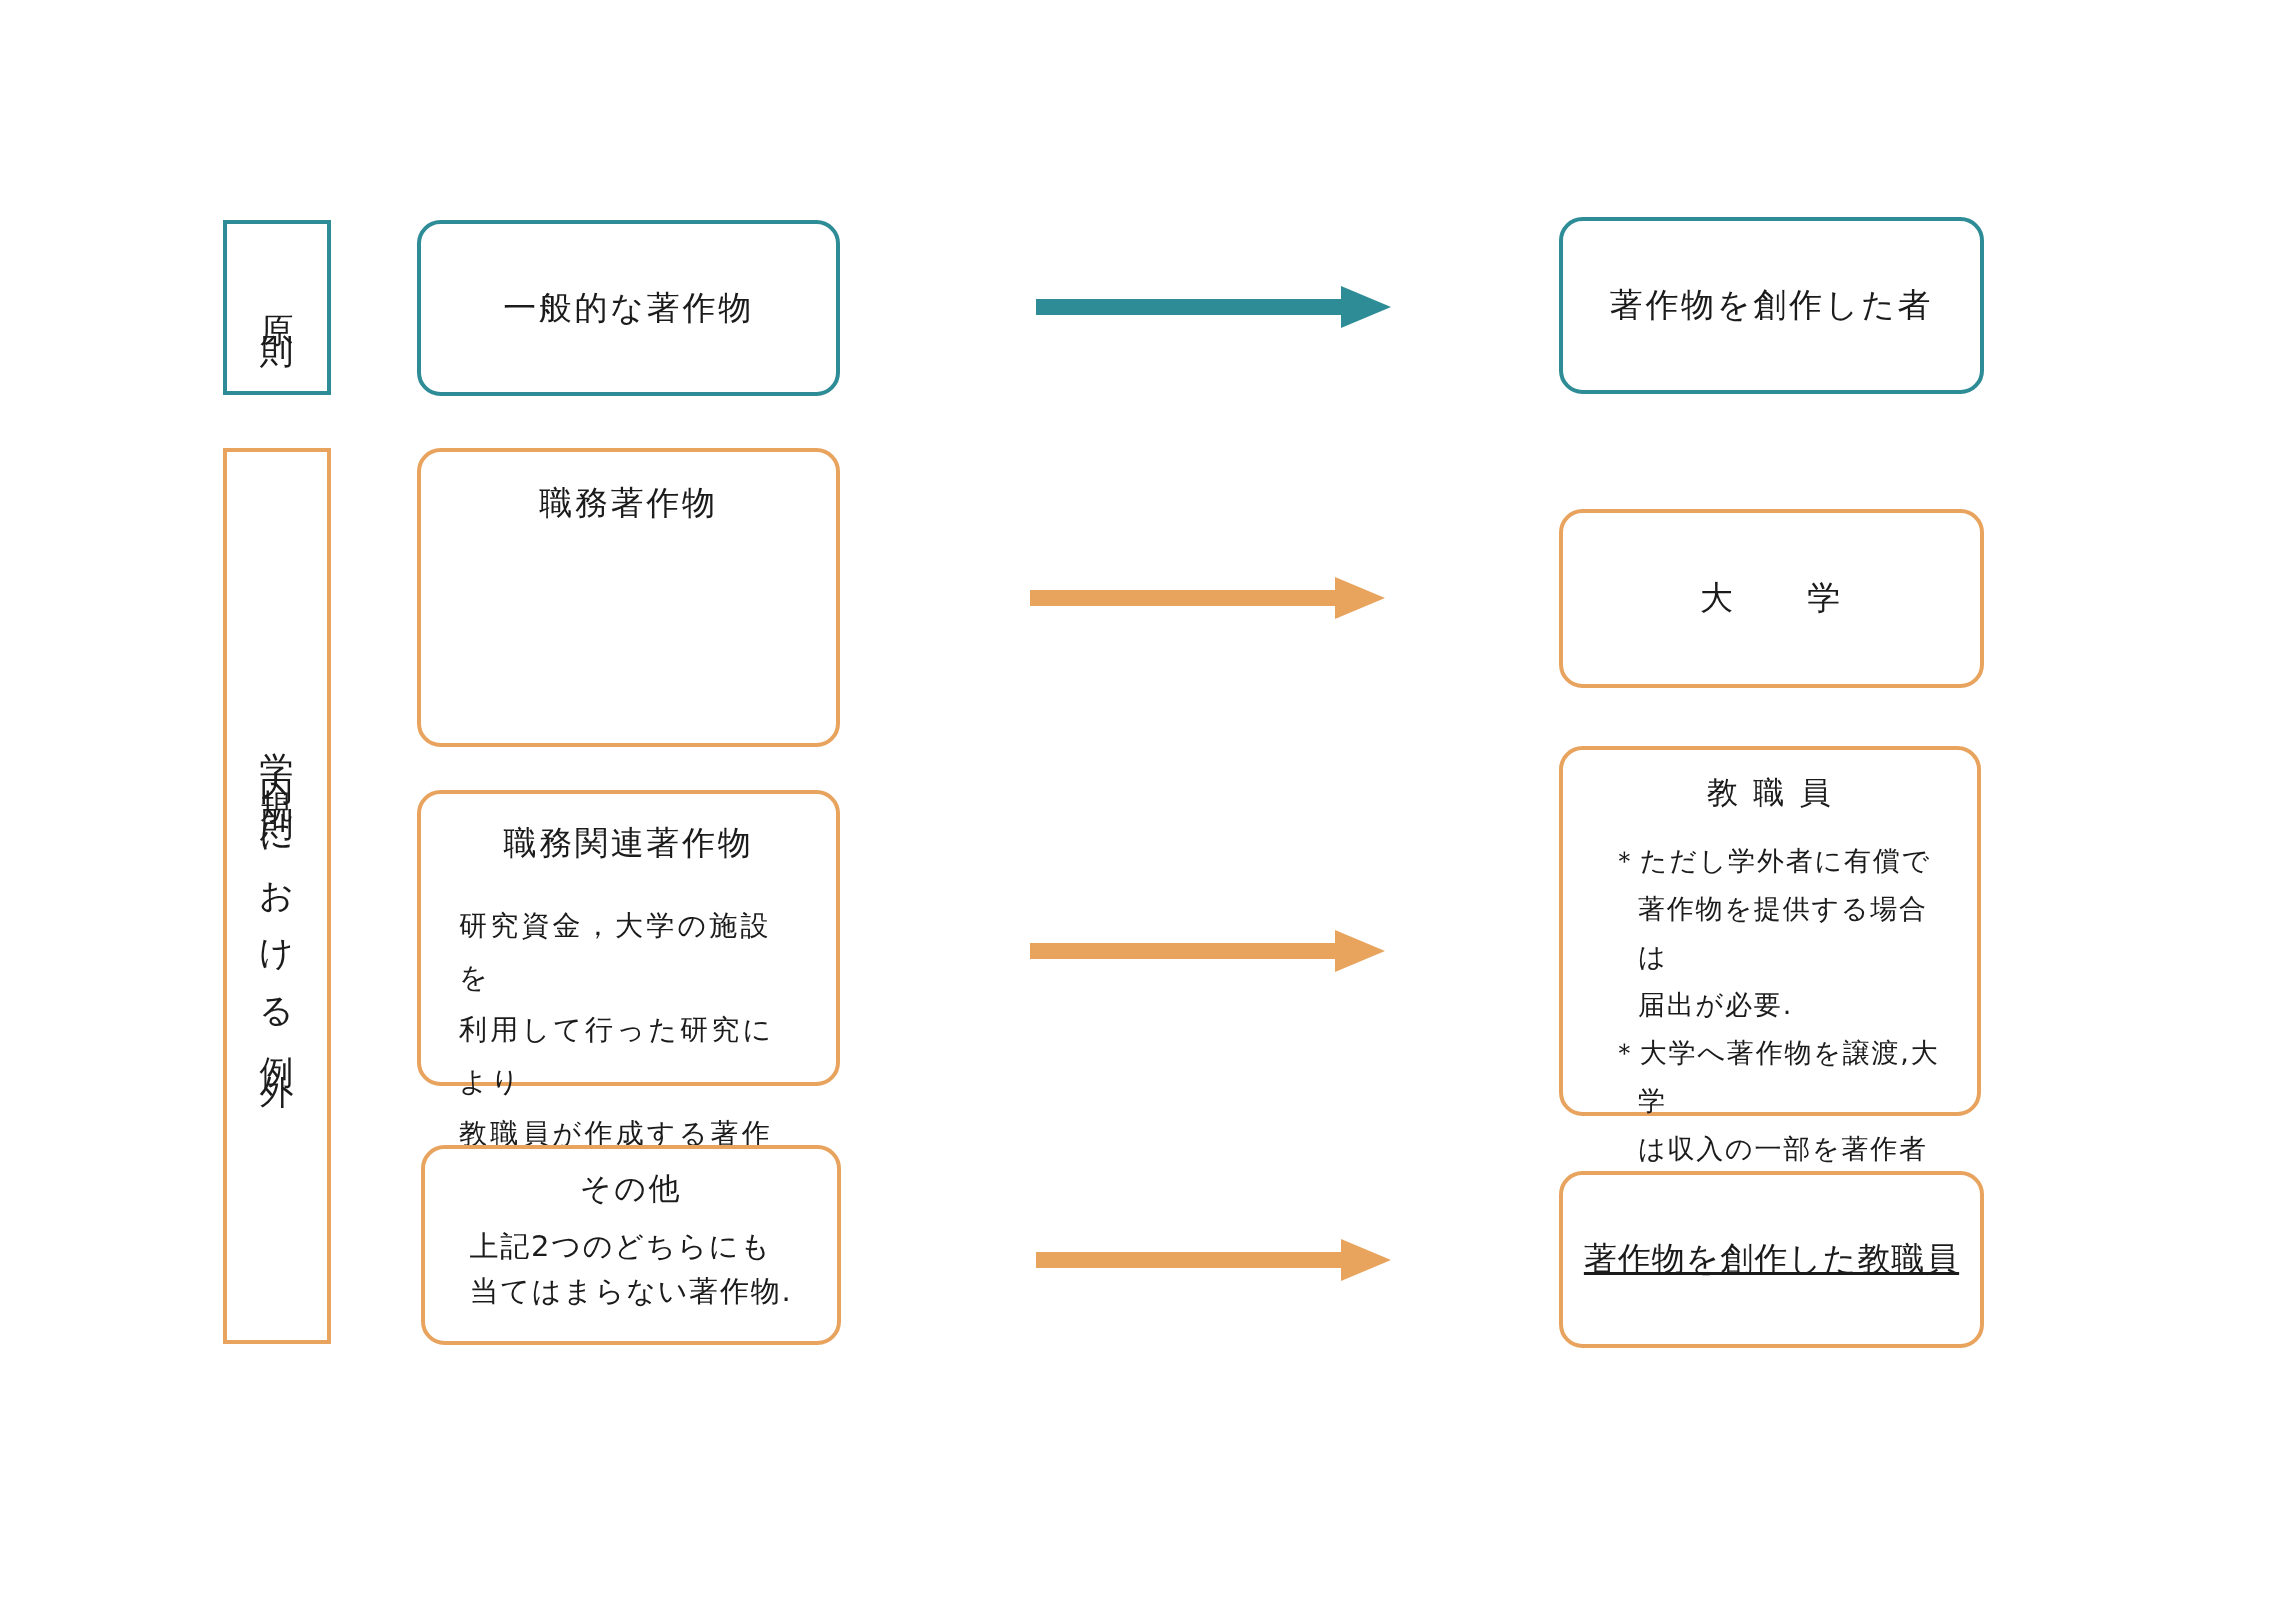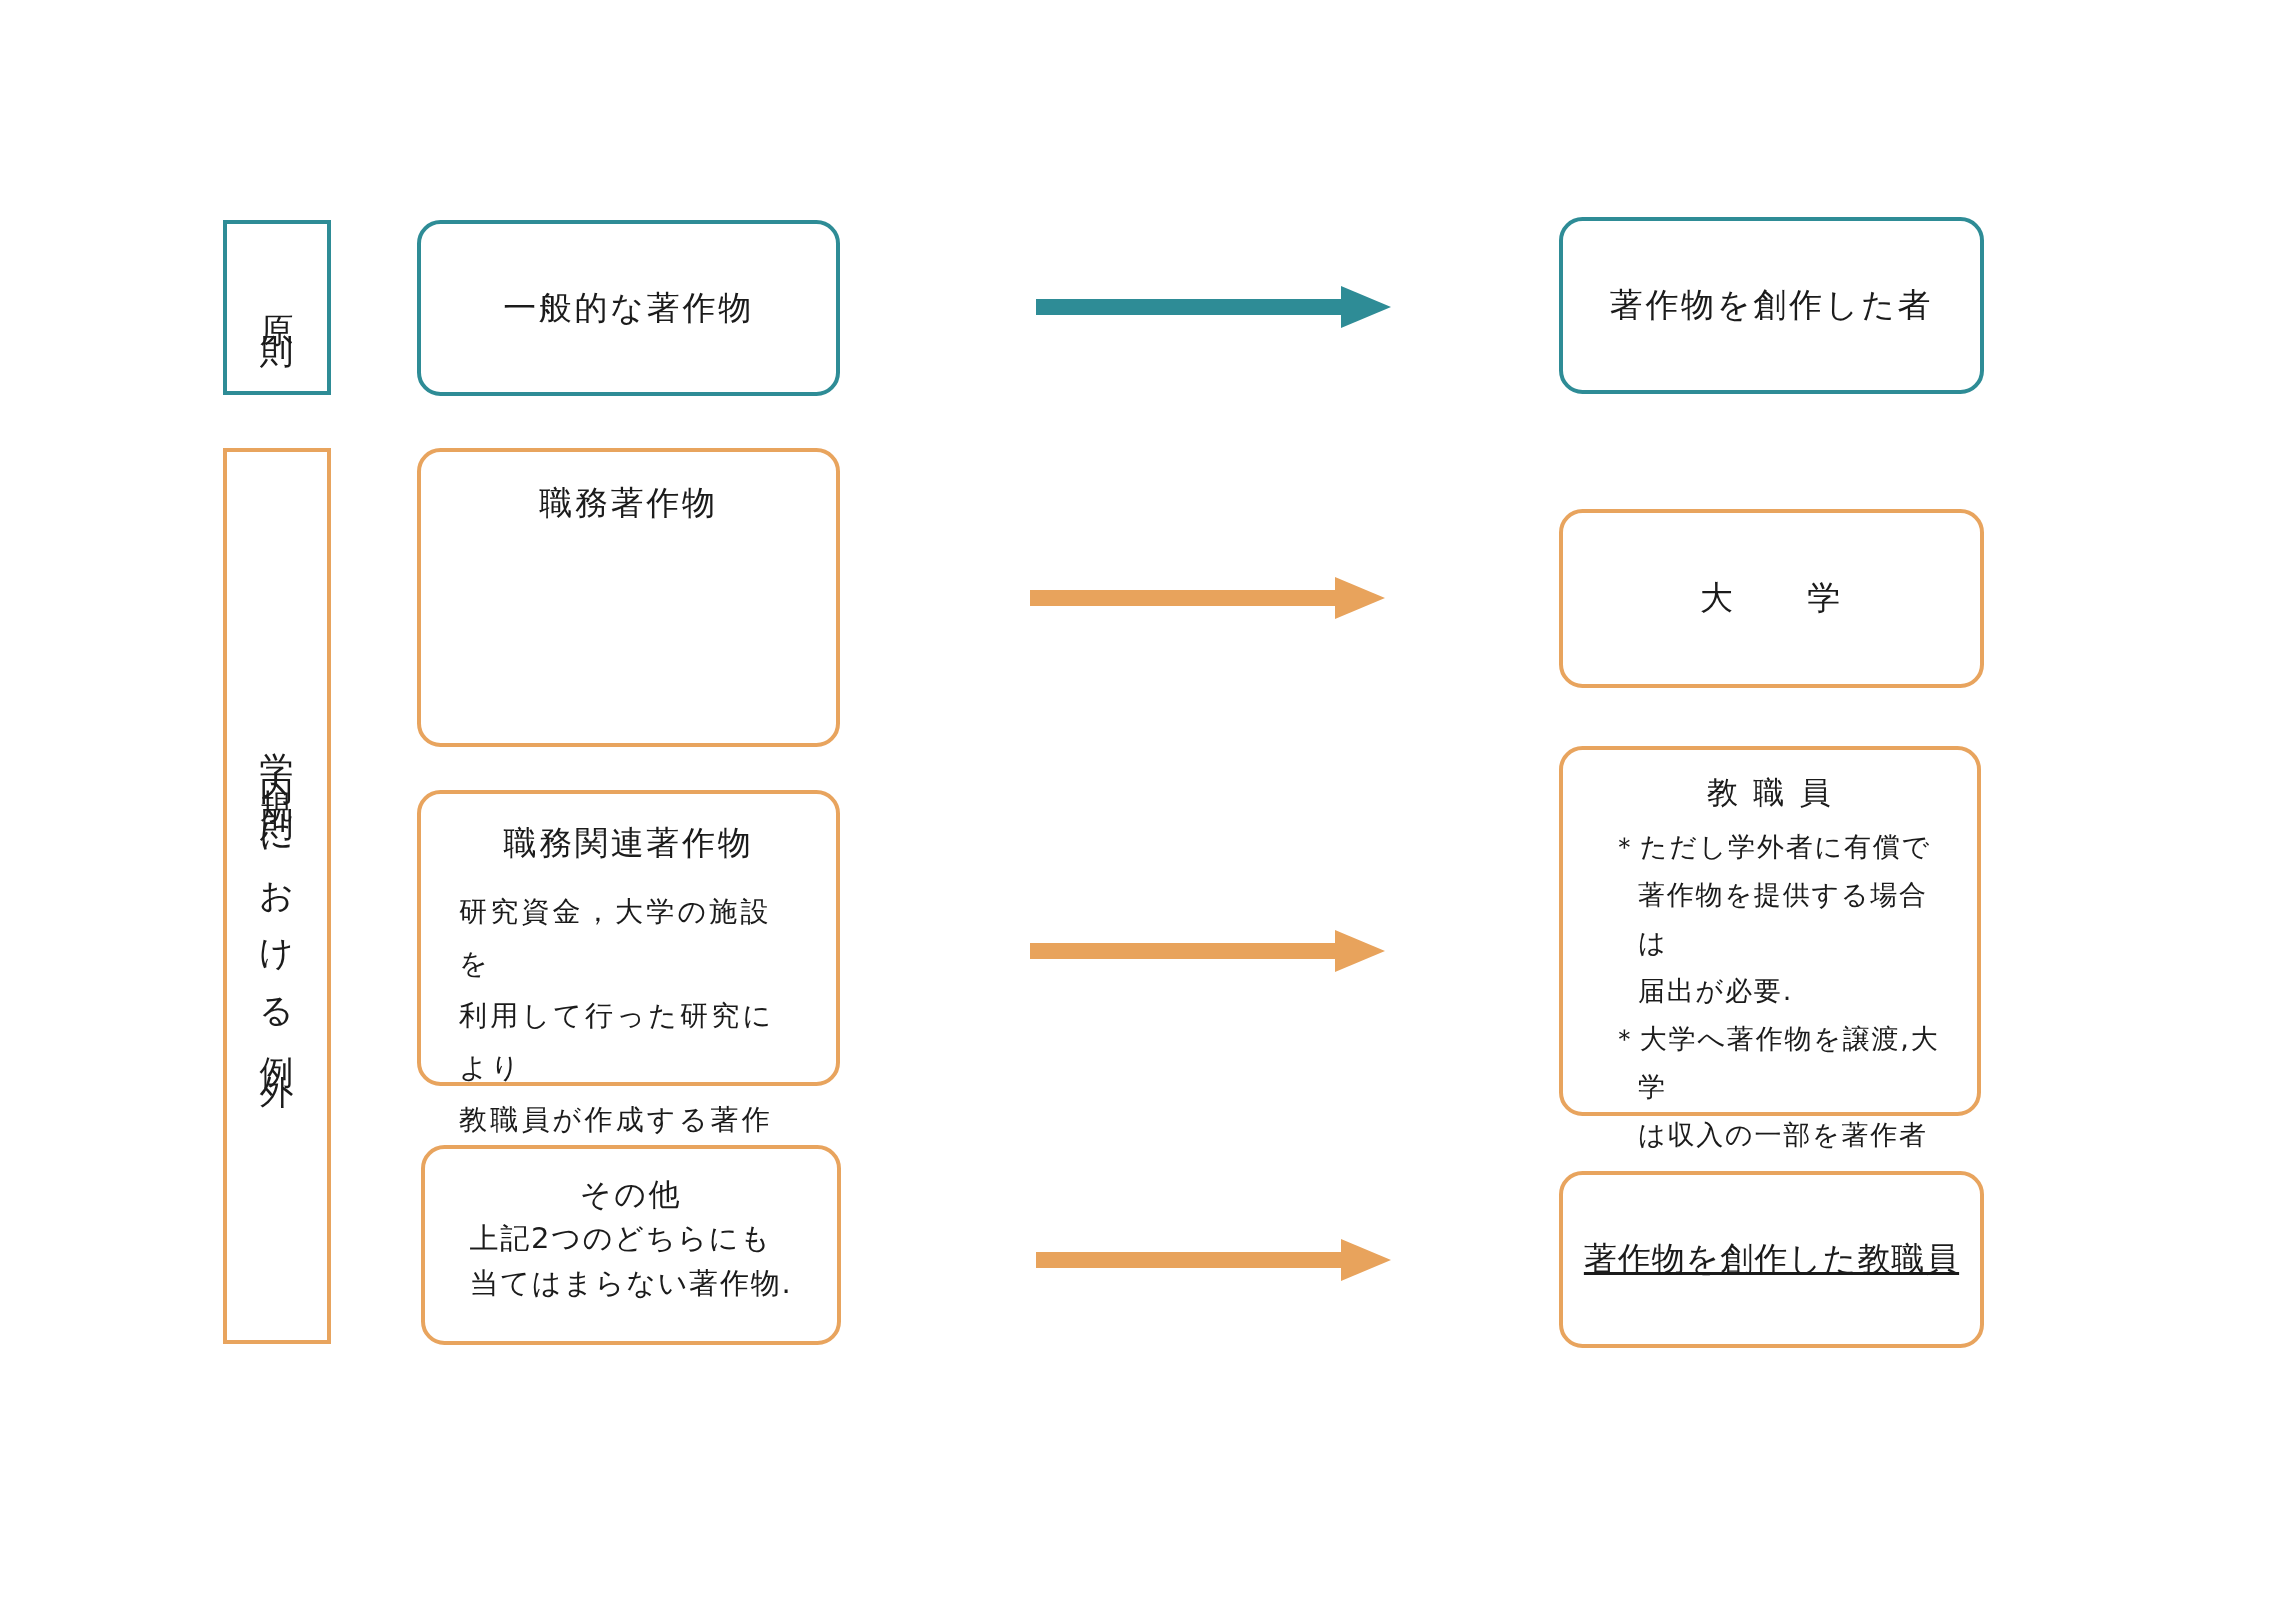--- a/index.html
+++ b/index.html
@@ -55,20 +55,21 @@
     font-size: 34px;
     white-space: nowrap;
   }
   .v-short { letter-spacing: 0.55em; }
   .v-long  { letter-spacing: 0.55em; }
 
   .card {
     display: flex;
     flex-direction: column;
     align-items: center;
+    gap: 14px;
   }
   .card-title {
     font-size: 33px;
     letter-spacing: 2.7px;
     text-align: center;
     white-space: nowrap;
   }
   .card-body {
     font-size: 28px;
     line-height: 52px;
@@ -172,21 +173,21 @@
     <div class="notes" style="margin-top:9px;">
       <div class="note">＊ただし学外者に有償で
 著作物を提供する場合は
 届出が必要.</div>
       <div class="note">＊大学へ著作物を譲渡,大学
 は収入の一部を著作者へ
 分配.</div>
     </div>
   </div>
 
-  <div class="abs box-orange-round card" style="left:421px; top:1145px; width:420px; height:200px; padding:25px 27px 0;">
+  <div class="abs box-orange-round card" style="left:421px; top:1145px; width:420px; height:200px; padding:19px 27px 0;">
     <div class="card-title" style="font-size:31px;">その他</div>
     <div class="card-body-center">上記2つのどちらにも
 当てはまらない著作物.</div>
   </div>
 
   <div class="abs arrow arrow-orange" style="left:1036px; top:1239px; width:355px; height:42px;">
     <div class="shaft"></div>
     <div class="head"></div>
   </div>
 

